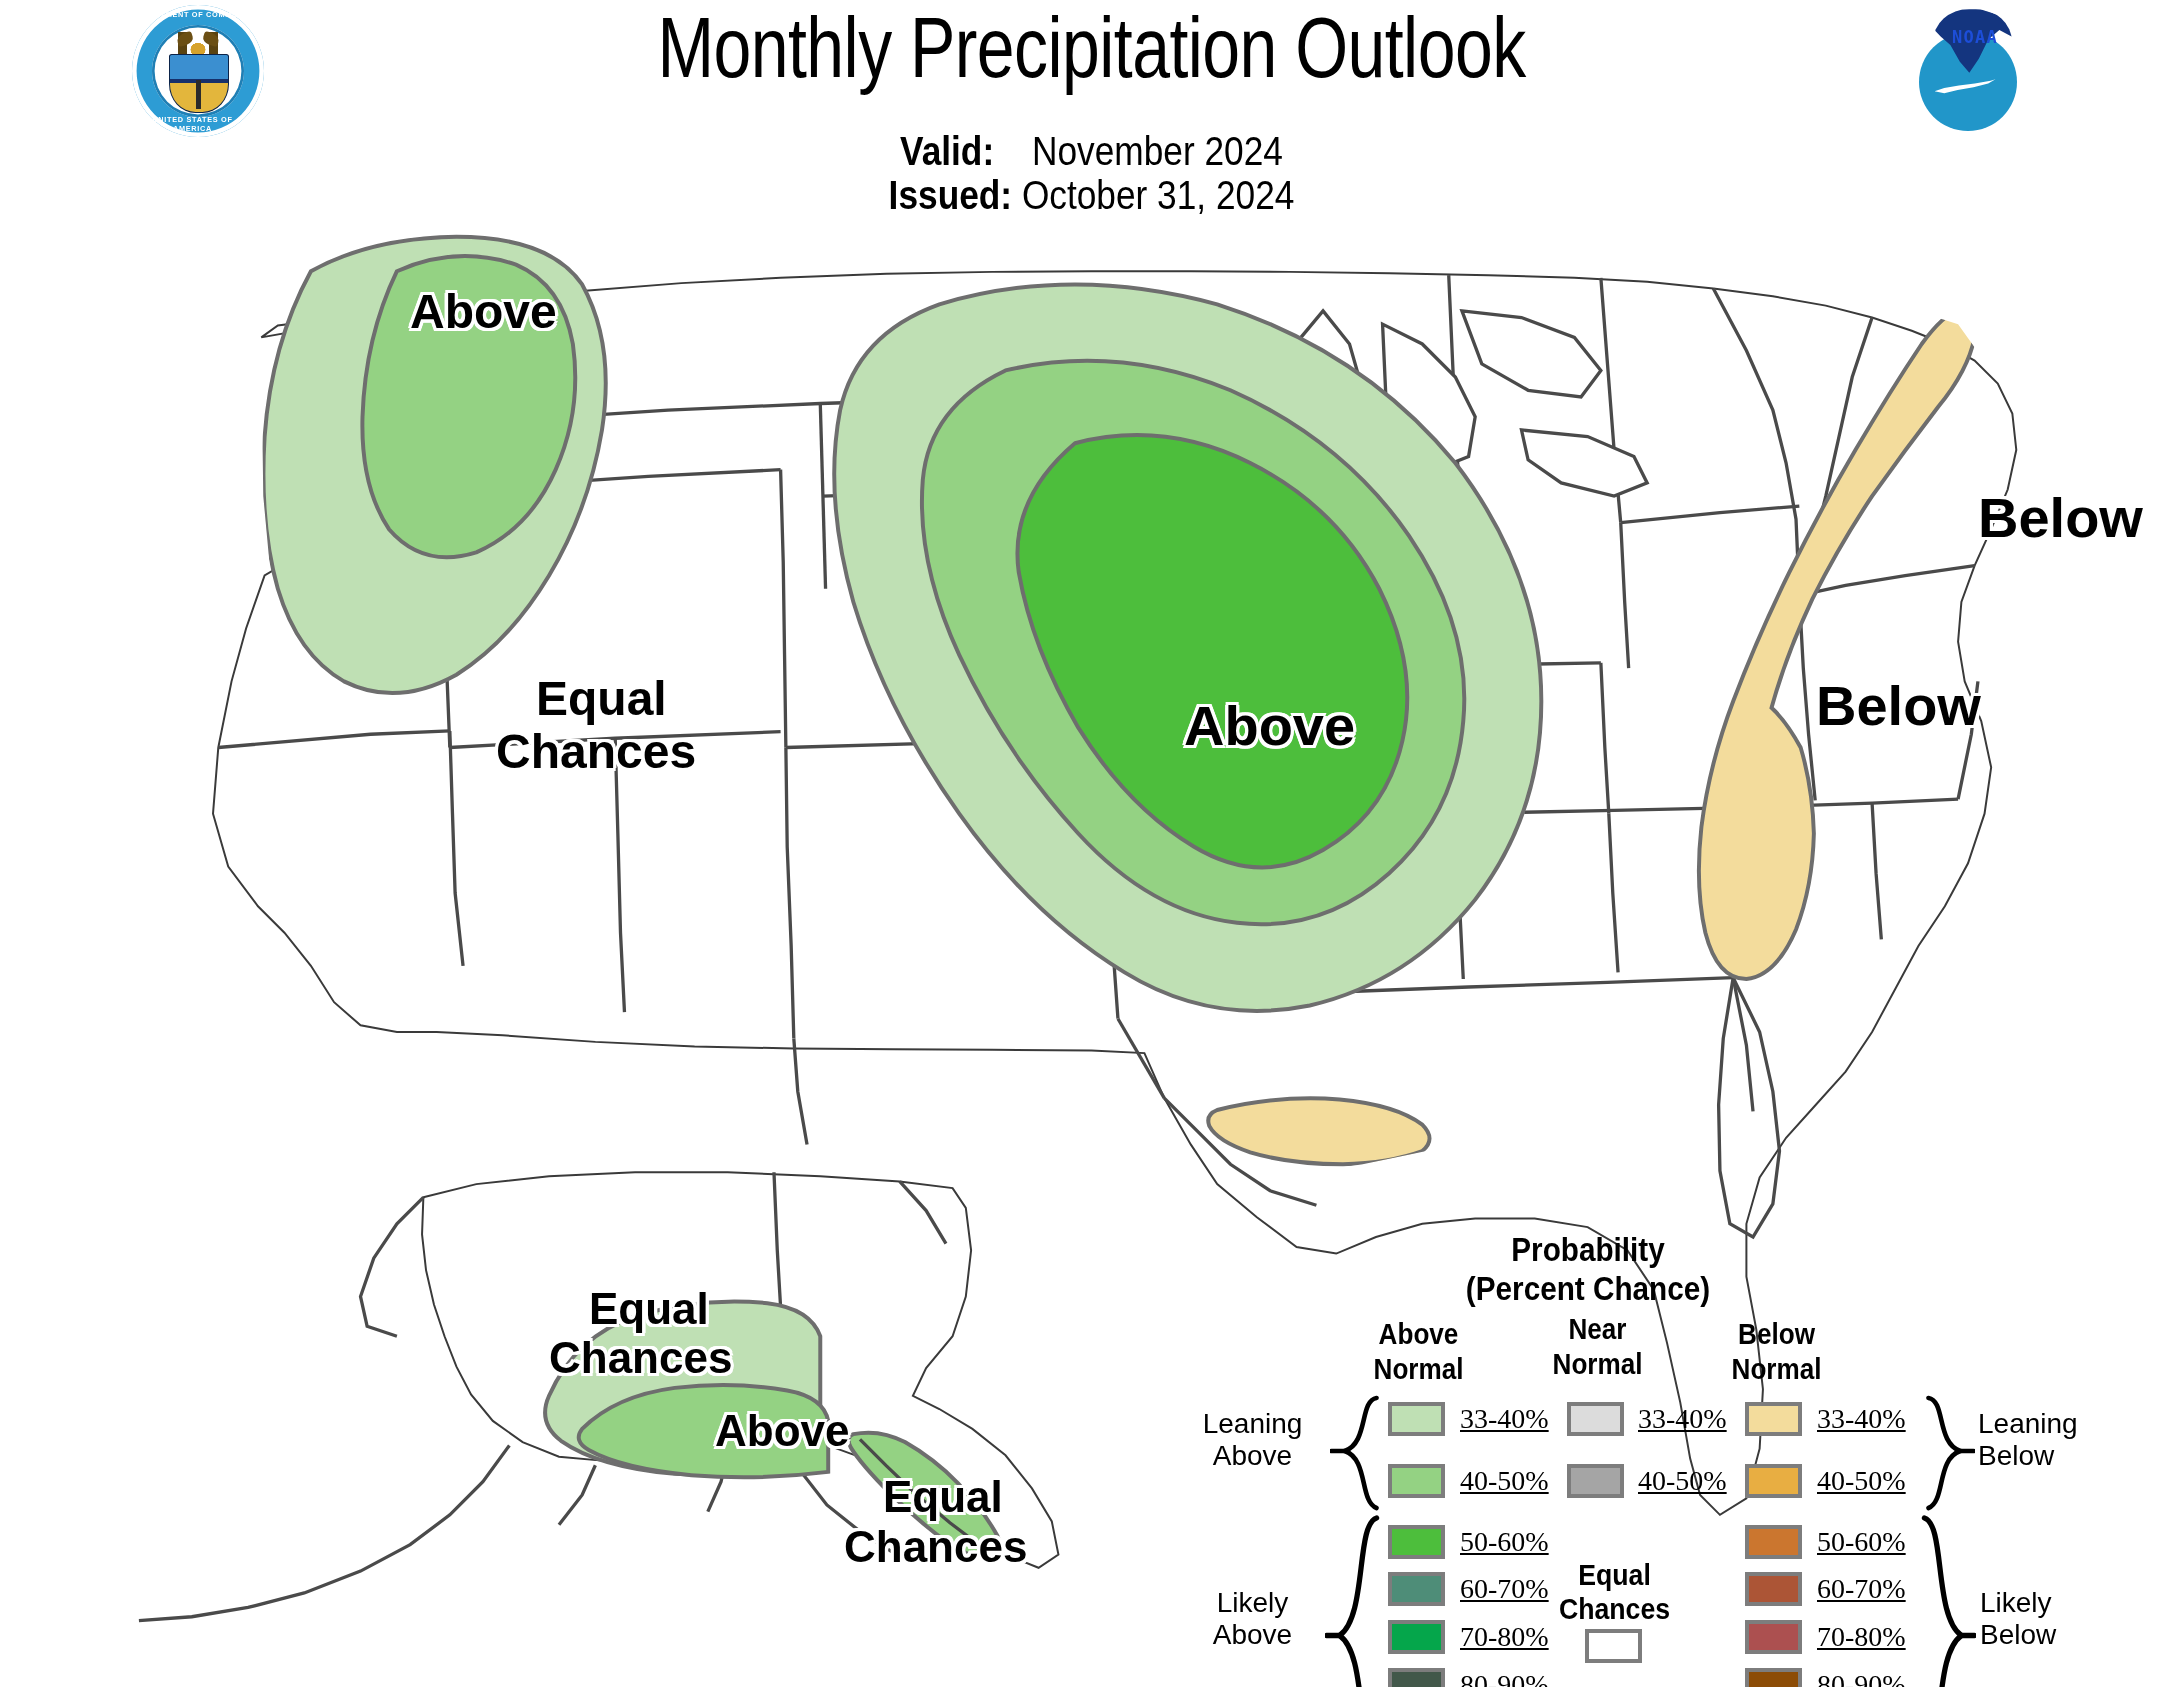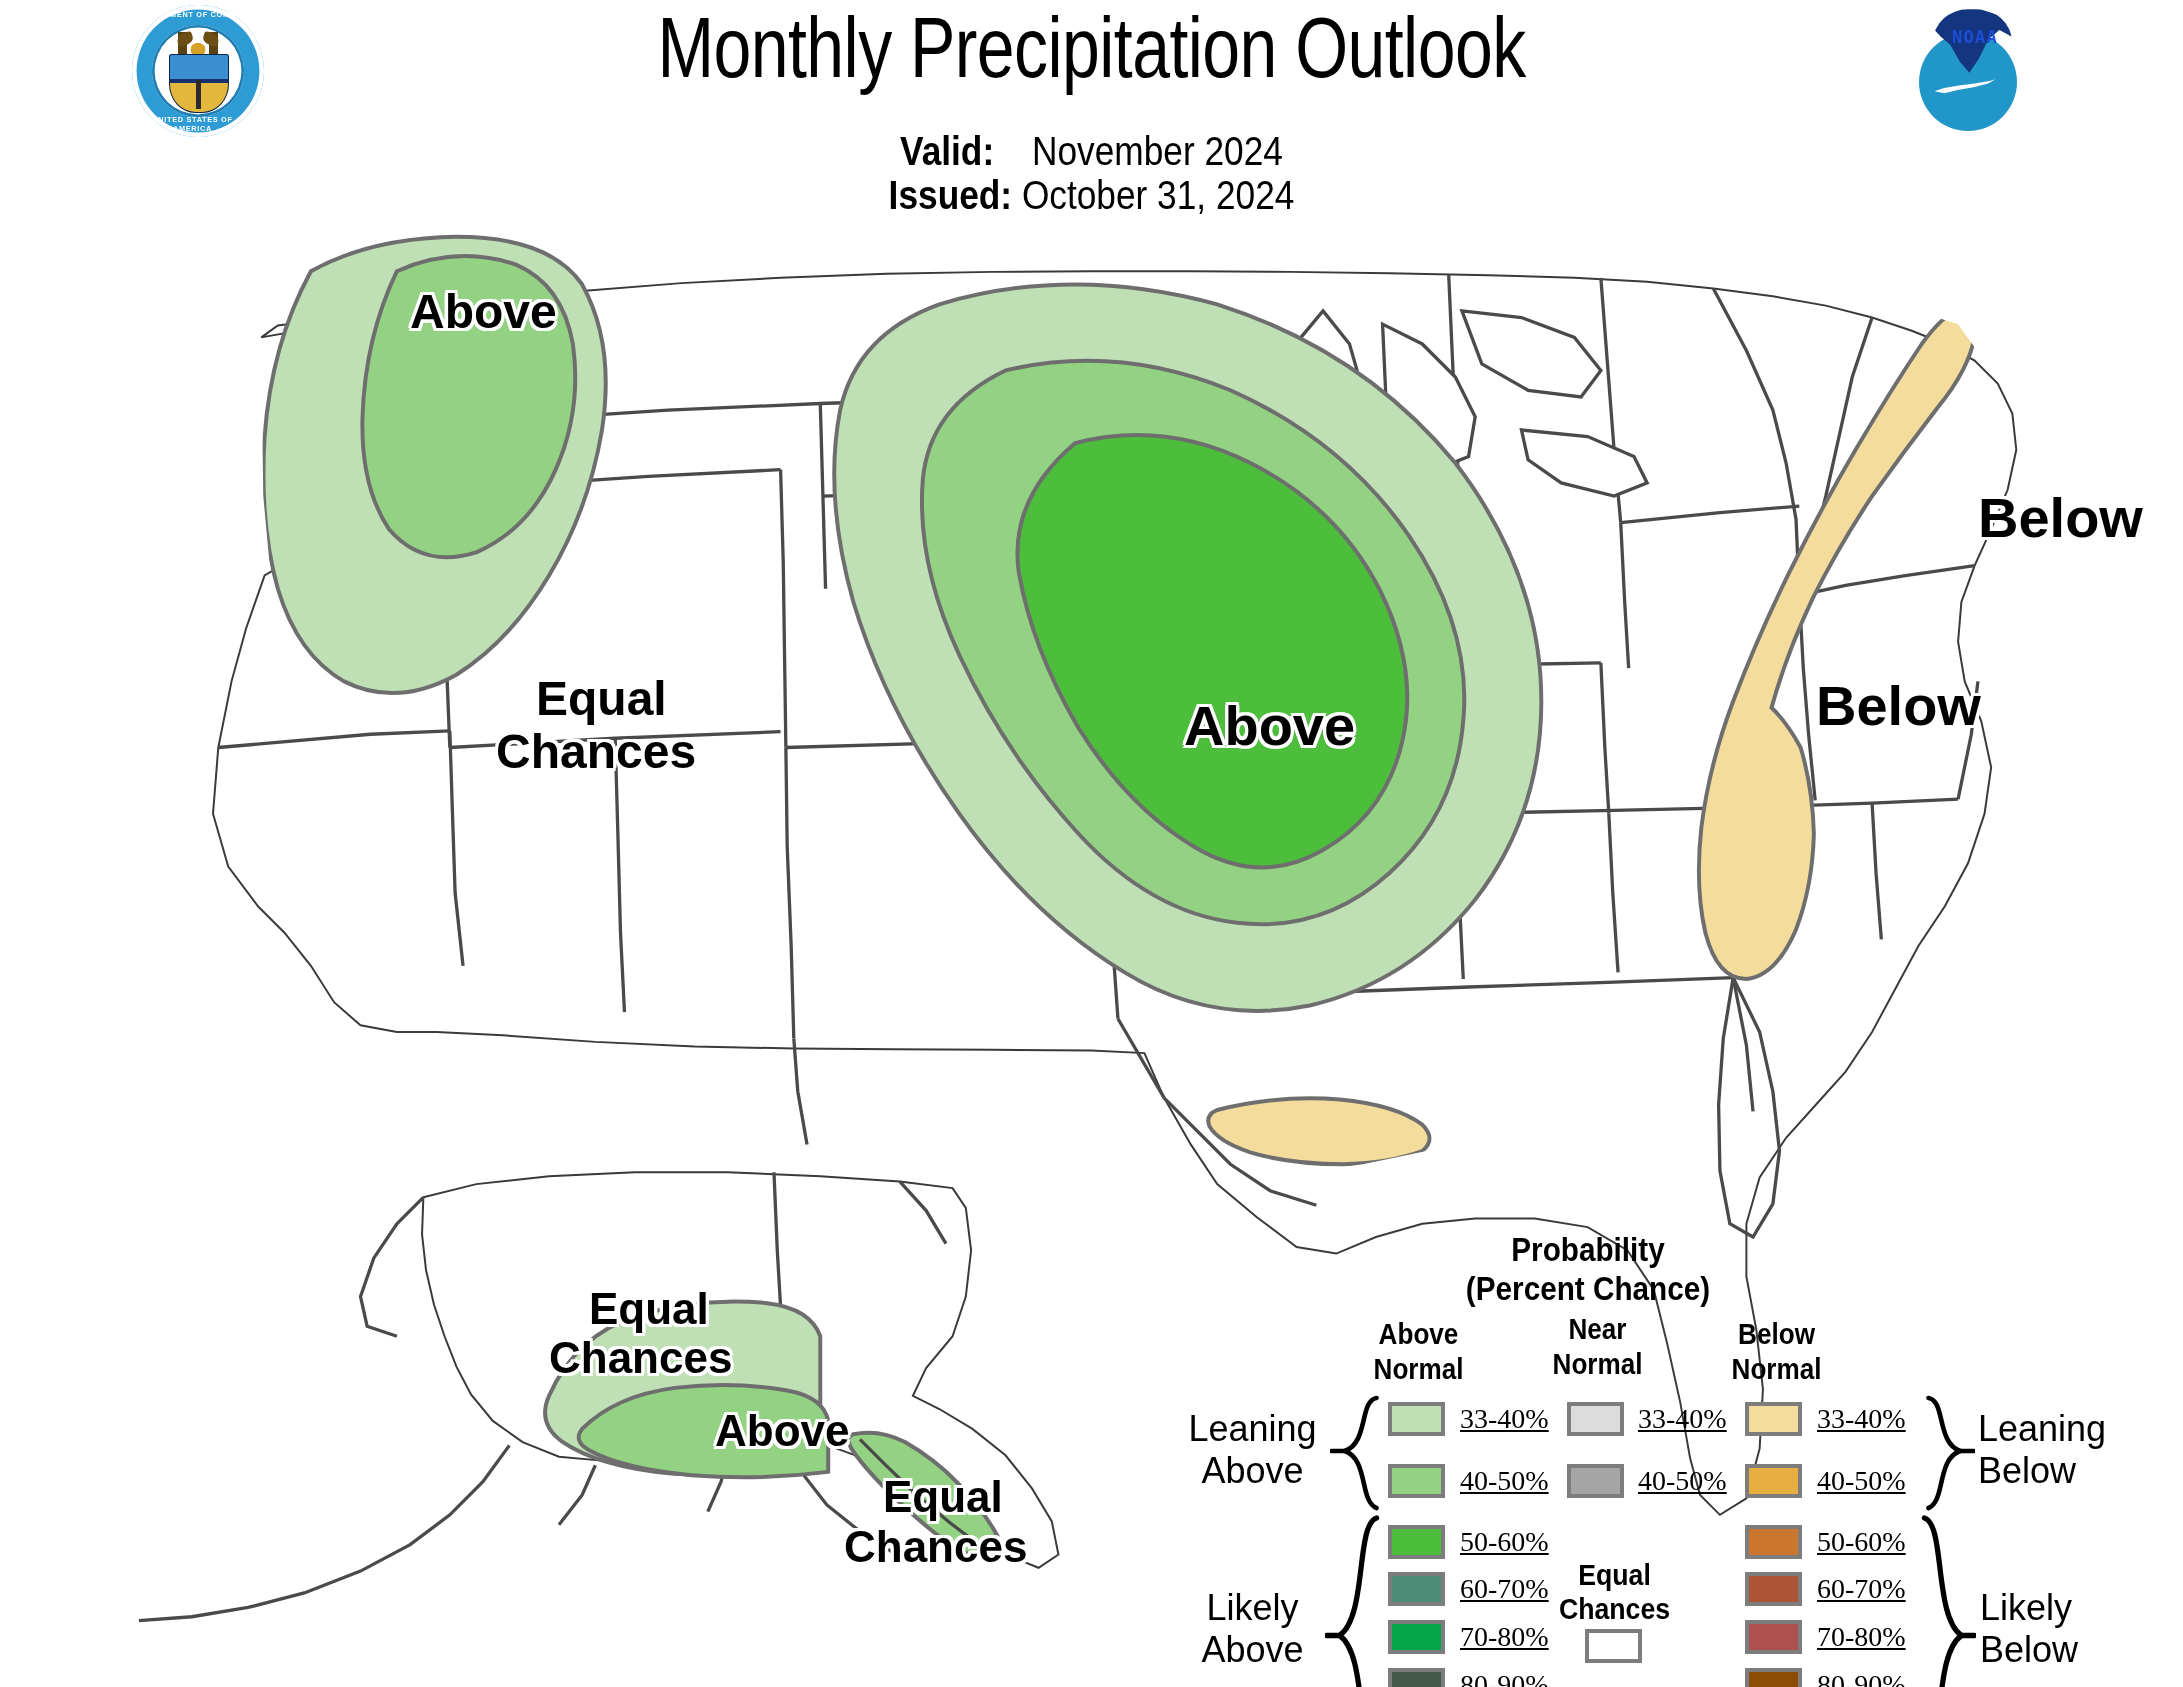--- a/index.html
+++ b/index.html
@@ -59,21 +59,21 @@
   }
   #doc-seal .eagle:before{left:-1.3px;transform:rotate(-18deg);}
   #doc-seal .eagle:after{right:-1.3px;transform:rotate(18deg) scaleX(-1);}
   #doc-seal .anchor{
     position:absolute;left:64px;top:75px;width:5.3px;height:29px;background:#2b2b2b;
   }
   #doc-seal .seal-text{
     position:absolute;inset:0;font-size:7.3px;font-weight:bold;color:#fff;
     letter-spacing:0.7px;
   }
-  #doc-seal .st-top{position:absolute;left:0;right:0;top:4.6px;text-align:center;}
+  #doc-seal .st-top{position:absolute;left:0;right:0;top:4.6px;text-align:left;}
   #doc-seal .st-bot{position:absolute;left:0;right:11px;bottom:4.6px;text-align:center;}
 
   #noaa-seal{left:1912px;top:6.6px;width:126px;height:126px;}
   #noaa-seal .lower{
     position:absolute;left:6.6px;top:26.5px;width:98px;height:98px;
     border-radius:50%;background:#2196c9;
   }
   #noaa-seal .upper{
     position:absolute;left:21px;top:2.6px;width:79px;height:69px;
     background:#14357f;
@@ -128,21 +128,21 @@
   .sw{
     position:absolute;width:57px;height:34px;
     border:4.6px solid #7d7d7d;box-sizing:border-box;
   }
   .swlbl{
     position:absolute;font-size:28px;line-height:34px;white-space:nowrap;
     font-family:"Liberation Serif", serif;
     text-decoration:underline;
   }
   .brace-lbl{
-    position:absolute;text-align:center;font-size:36px;line-height:1.16;
+    position:absolute;text-align:center;font-size:28px;line-height:1.16;
     white-space:nowrap;
   }
   .eq-lbl{
     position:absolute;text-align:center;font-size:29px;font-weight:bold;
     line-height:1.16;width:159px;
     transform:scaleX(0.92);
   }
   .brace svg{display:block;}
 </style>
 </head>

